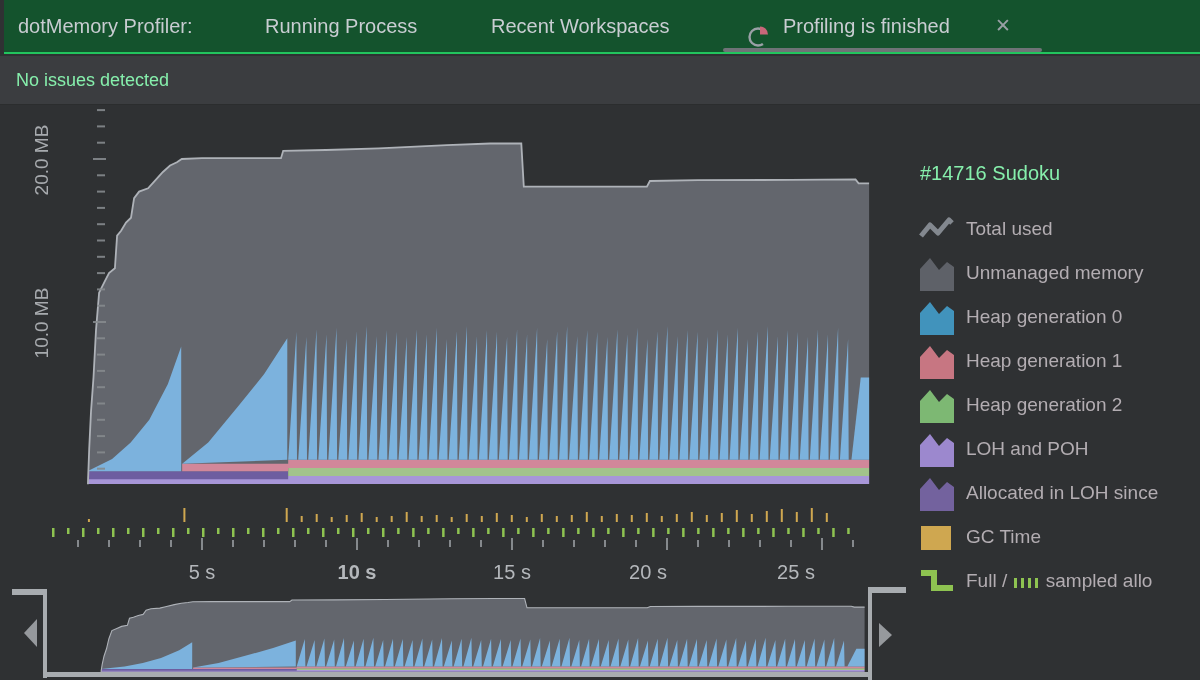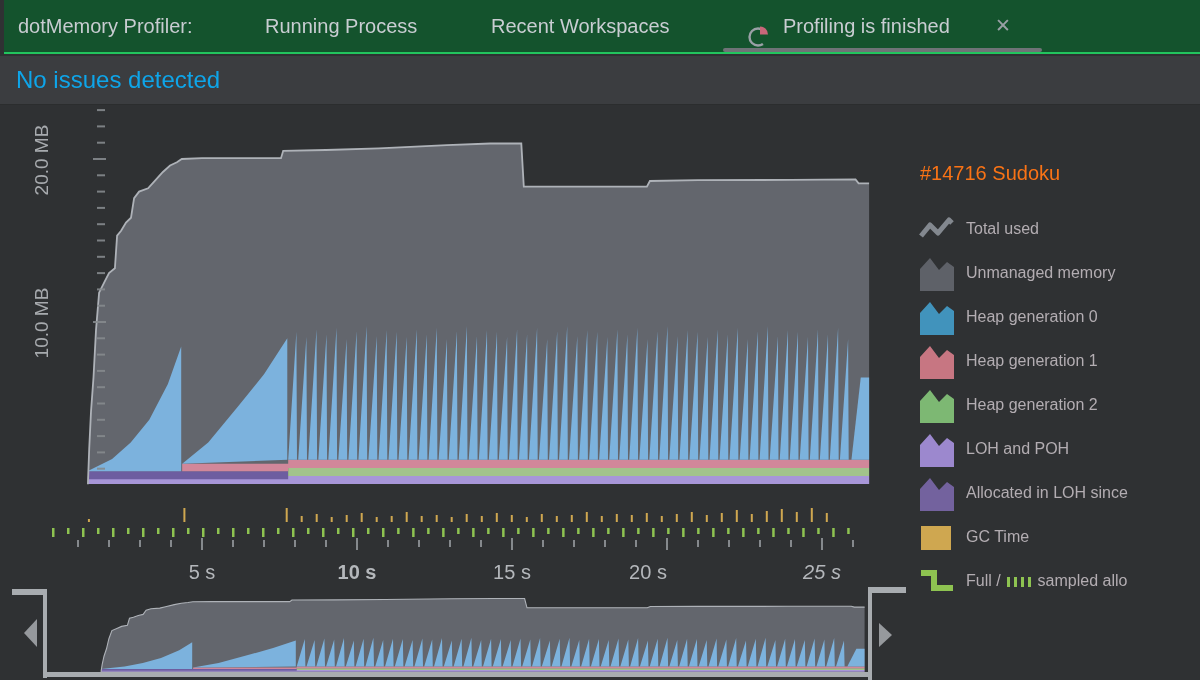--- a/index.html
+++ b/index.html
@@ -20,39 +20,39 @@
   .tab-active .ticon { position:absolute; left:24px; top:15px; width:24px; height:24px; }
   .tab-active .tlabel { position:absolute; left:60px; }
   .tab-active .tclose { position:absolute; left:272px; top:0; font-size:19px; color:#9aa0a6; }
   .tab-underline { position:absolute; left:719px; top:48px; width:319px; height:4px;
                    border-radius:3px; background:#6f7377; }
 
   
   .statusbar { position:absolute; left:0; top:56px; width:1200px; height:49px;
                background:#3b3d40; border-bottom:1px solid #2b2d2e; }
   .statusbar span { position:absolute; left:16px; top:0; line-height:48px;
-                    font-size:24px; color:#0ea5e9; }
+                    font-size:18px; color:#86efac; }
 
   
   .chart-region { position:absolute; left:0; top:106px; width:1200px; height:574px; }
   #chart-svg { position:absolute; left:0; top:-106px; width:1200px; height:680px; }
   .ylabel { position:absolute; width:114px; height:24px; text-align:center;
             font-size:19px; color:#a7aaae; transform:rotate(-90deg); }
   .ylabel-20 { left:-14px; top:42px; }
   .ylabel-10 { left:-14px; top:205px; }
   .xlabel { position:absolute; top:455px; transform:translateX(-50%);
             font-size:20px; color:#b4b7bb; }
 
   
   .legend { position:absolute; left:905px; top:0; width:295px; height:574px; overflow:hidden; }
-  .legend-title { position:absolute; left:15px; top:56px; font-size:20px; color:#f97316; }
+  .legend-title { position:absolute; left:15px; top:56px; font-size:20px; color:#86efac; }
   .legend-item { position:absolute; left:13px; width:300px; height:44px; }
   .legend-item .licon { position:absolute; left:0; top:3px; width:38px; height:38px; }
   .legend-item .llabel { position:absolute; left:48px; top:0; line-height:42px;
-                         font-size:16px; color:#b3adb2; white-space:nowrap; }
+                         font-size:19px; color:#b3adb2; white-space:nowrap; }
   .dash { display:inline-block; width:3px; height:10px; margin:0 2px;
           vertical-align:-1px; background:#8ec351; }
 
   
   .ov-arrow-left { position:absolute; left:24px; top:513px; width:0; height:0;
       border-top:14px solid transparent; border-bottom:14px solid transparent;
       border-right:13px solid #96999d; }
   .ov-arrow-right { position:absolute; left:879px; top:517px; width:0; height:0;
       border-top:12px solid transparent; border-bottom:12px solid transparent;
       border-left:13px solid #96999d; }
@@ -254,21 +254,21 @@
         <rect x="852" y="540" width="2" height="7" fill="#85898d"></rect>
       </svg>
 
     <span class="ylabel ylabel-20">20.0 MB</span>
     <span class="ylabel ylabel-10">10.0 MB</span>
 
     <span class="xlabel" style="left: 202px;">5 s</span>
     <span class="xlabel" style="left: 357px; font-weight: bold;">10 s</span>
     <span class="xlabel" style="left: 512px;">15 s</span>
     <span class="xlabel" style="left: 648px;">20 s</span>
-    <span class="xlabel" style="left: 822px; font-style: italic;">25 s</span>
+    <span class="xlabel" style="left: 796px;">25 s</span>
 
     <div class="ov-arrow-left"></div>
     <div class="ov-arrow-right"></div>
     <div class="ov-bracket-left-h"></div>
     <div class="ov-bracket-left-v"></div>
     <div class="ov-bracket-right-h"></div>
     <div class="ov-bracket-right-v"></div>
     <div class="ov-scrollbar"></div>
 
     <div class="legend">

